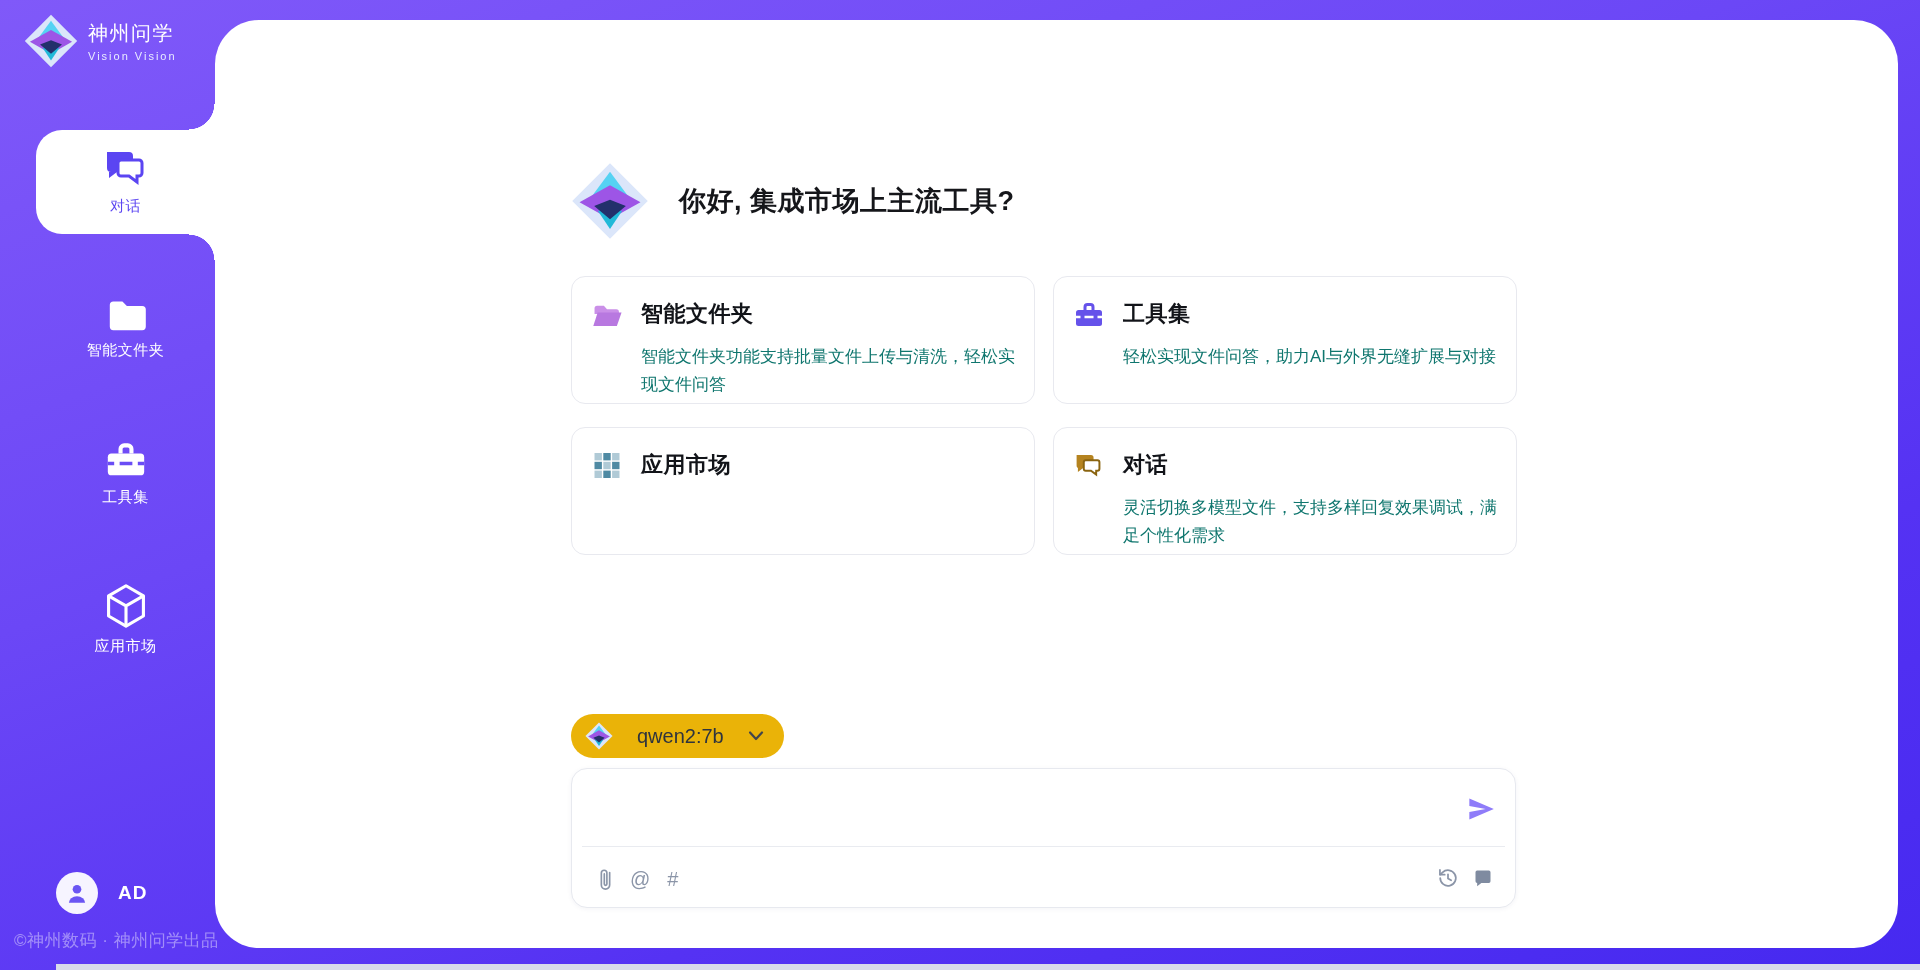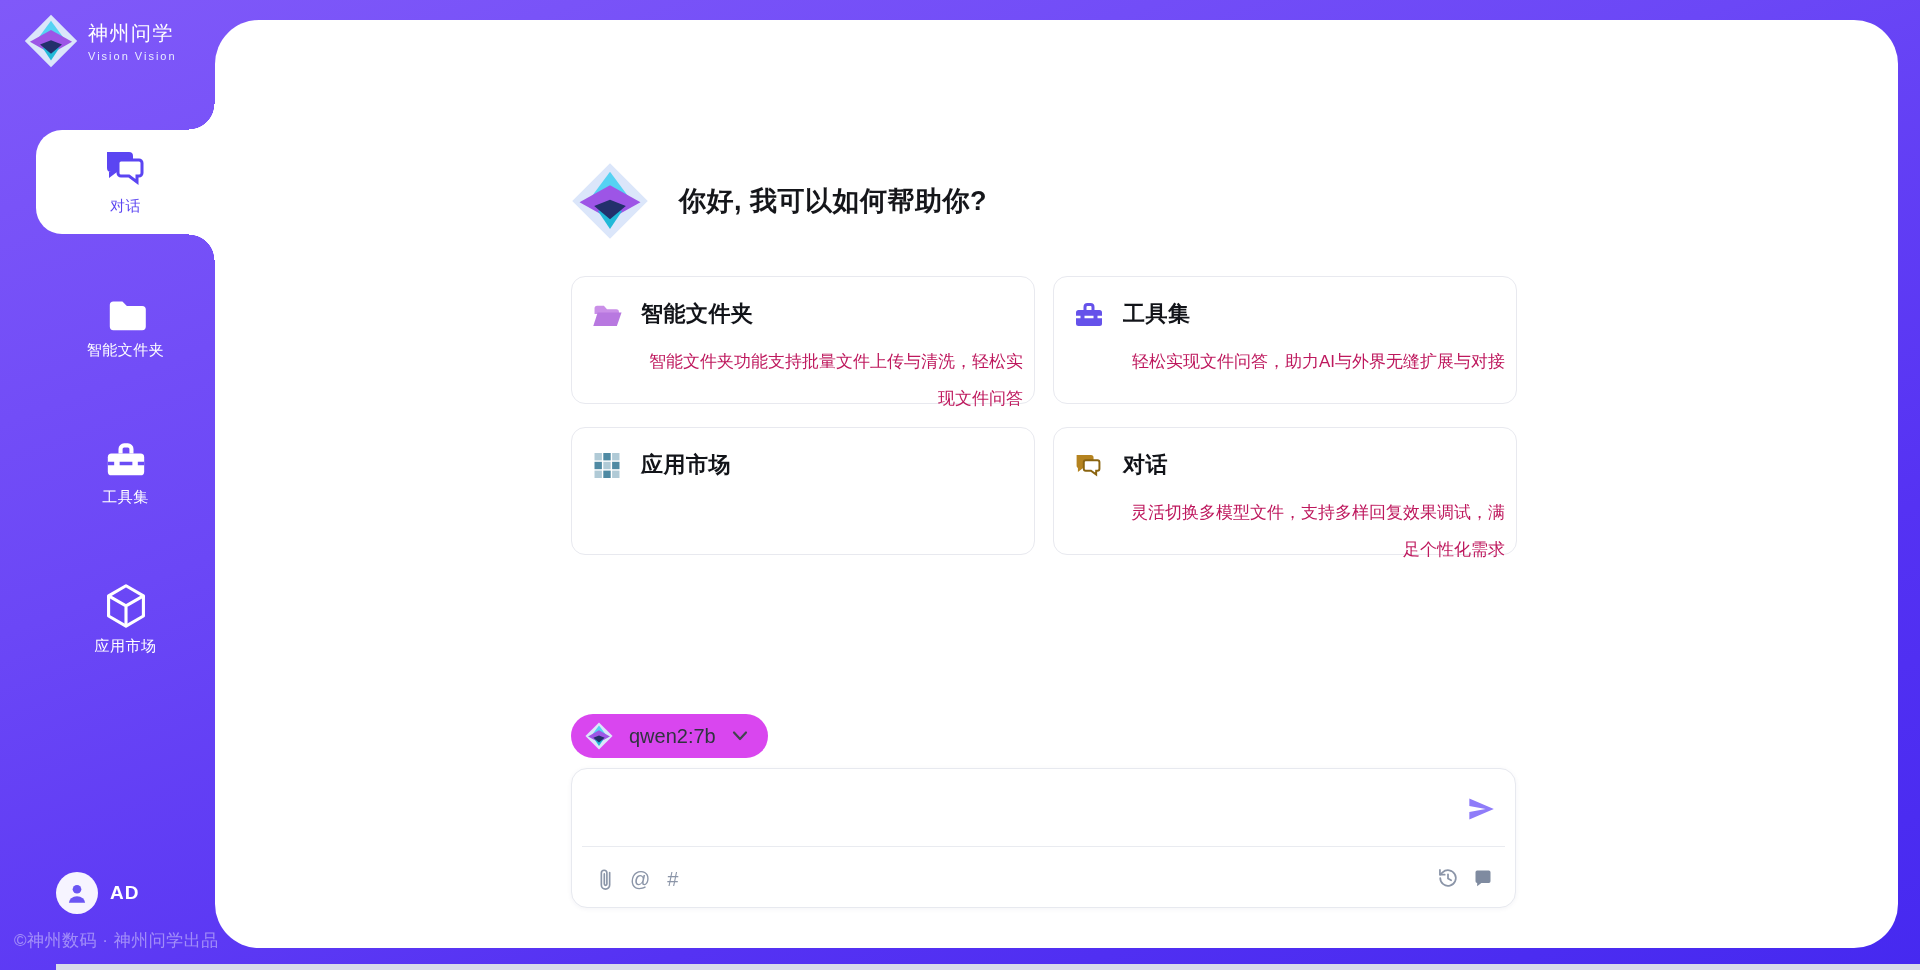--- a/index.html
+++ b/index.html
@@ -29,21 +29,21 @@
   .nav-item svg { display:block; }
 
   .nav-item.active { background:#fff; border-radius:26px 0 0 26px; color:#5b45f2; }
   .nav-item.active::before { content:""; position:absolute; right:0; top:-26px;
     width:26px; height:26px;
     background:radial-gradient(circle 26px at 0 0, rgba(0,0,0,0) 25px, #fff 25.5px); }
   .nav-item.active::after { content:""; position:absolute; right:0; bottom:-26px;
     width:26px; height:26px;
     background:radial-gradient(circle 26px at 0 100%, rgba(0,0,0,0) 25px, #fff 25.5px); }
 
-  .user-row { position:absolute; left:56px; top:872px; display:flex; align-items:center; gap:12px; cursor:pointer; }
+  .user-row { position:absolute; left:56px; top:872px; display:flex; align-items:center; gap:20px; cursor:pointer; }
   .avatar { width:42px; height:42px; border-radius:50%; background:#f6f4ff;
     display:flex; align-items:center; justify-content:center; }
   .user-name { color:#fff; font-size:19px; font-weight:600; letter-spacing:1px; }
 
   .copyright { position:absolute; left:14px; bottom:18px; color:rgba(255,255,255,.42);
     font-size:17px; letter-spacing:.5px; white-space:nowrap;text-align:right; }
 
   
   .panel { position:absolute; left:215px; top:20px; width:1683px; height:928px;
     background:#fff; border-radius:44px; }
@@ -52,25 +52,25 @@
   .greeting svg { width:78px; height:78px; }
   .greeting h1 { font-size:27px; font-weight:700; color:#15161a; letter-spacing:.5px; }
 
   .cards { position:absolute; left:356px; top:256px; display:grid;
     grid-template-columns:464px 464px; grid-auto-rows:128px; column-gap:18px; row-gap:23px; }
   .card { background:#fff; border:1px solid #e8e9ef; border-radius:14px;
     padding:22px 24px 0 20px; cursor:pointer; }
   .card-head { display:flex; align-items:center; gap:19px; }
   .card-head svg { width:30px; height:27px; flex:0 0 auto; }
   .card-title { font-size:22px; font-weight:700; color:#121419; letter-spacing:.5px; }
-  .card-desc { margin:14px 0 0 49px; width:382px; font-size:17px; line-height:37px; color:#be185d;text-align:right; }
+  .card-desc { margin:14px 0 0 49px; width:382px; font-size:17px; line-height:28px; color:#0f766e; }
 
   .model-pill { position:absolute; left:356px; top:694px; height:44px;
-    display:inline-flex; align-items:center; gap:16px; padding:0 20px 0 14px;
-    background:#d946ef; border-radius:22px; cursor:pointer;justify-content:center; }
+    display:inline-flex; align-items:center; gap:24px; padding:0 20px 0 14px;
+    background:#eab308; border-radius:22px; cursor:pointer;justify-content:center; }
   .model-pill svg.mlogo { width:28px; height:28px; }
   .model-label { font-size:20px; color:#2f343e; }
 
   .composer { position:absolute; left:356px; top:748px; width:945px; height:140px;
     background:#fff; border:1px solid #e7e9ef; border-radius:16px;
     box-shadow:0 1px 5px rgba(40,40,90,.05); }
   .composer textarea { position:absolute; left:26px; top:15px; width:840px; height:52px;
     border:none; outline:none; resize:none; font-family:inherit;
     font-size:18px; color:#333; background:transparent; }
   .composer textarea::placeholder { color:#bcc3d0; }
@@ -155,21 +155,21 @@
 
   <div class="copyright">©神州数码 · 神州问学出品</div>
 </div>
 
 <div class="panel">
 
   <div class="greeting">
     <svg viewBox="0 0 64 64">
         <use href="#diamond-logo"></use>
       </svg>
-    <h1>你好, 我可以如何帮助你?</h1>
+    <h1>你好, 集成市场上主流工具?</h1>
   </div>
 
   <div class="cards">
 
     <div class="card">
       <div class="card-head">
         <svg viewBox="0 0 28 26">
           <path d="M2 7 a2.5 2.5 0 0 1 2.5 -2.5 h6.5 l3 3.5 h9 a2.5 2.5 0 0 1 2.5 2.5 v2 H2 Z" fill="#ca8fe8"></path>
           <polygon points="5,11 28,11 23.5,24 0.8,24" fill="#b878e0"></polygon>
         </svg>

